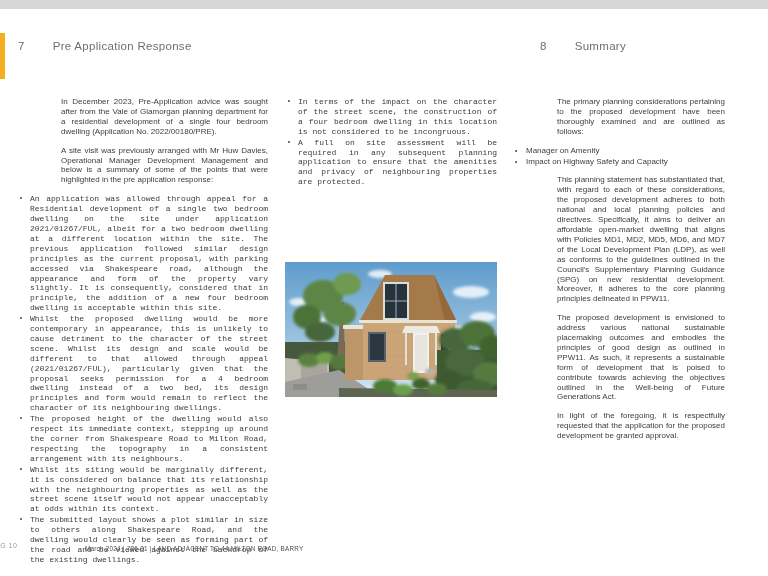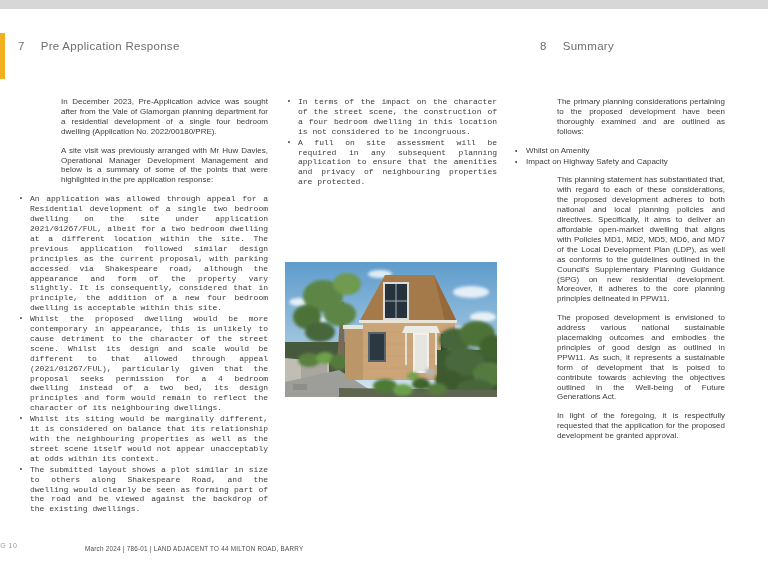--- a/index.html
+++ b/index.html
@@ -19,21 +19,21 @@
     position:absolute; left:0; top:33px; width:5px; height:46px;
     background:#f2af20;
   }
   .page-header {
     position:absolute; top:40px;
     font-size:11.5px; color:#6e6e6e; letter-spacing:.3px;
     white-space:nowrap;
   }
   .ph-left { left:18px; }
   .ph-right { left:540px; }
-  .ph-title { margin-left:16px;text-align:right; }
+  .ph-title { margin-left:28px;text-align:right; }
 
   .col {
     position:absolute; top:97px;
     font-size:8px; line-height:1.24;
     color:#3c3c3c; text-align:justify;
   }
   .col1 { left:17px;  width:251px; }
   .col2 { left:285px; width:212px; }
   .col3 { left:513px; width:212px; }
 
@@ -87,20 +87,21 @@
 <div class="page-header ph-right">
   <span>8</span><span class="ph-title">Summary</span>
 </div>
 
 <div class="col col1">
   <p class="para">In December 2023, Pre-Application advice was sought after from the Vale of Glamorgan planning department for a residential development of a single four bedroom dwelling (Application No. 2022/00180/PRE).</p>
   <p class="para">A site visit was previously arranged with Mr Huw Davies, Operational Manager Development Management and below is a summary of some of the points that were highlighted in the pre application response:</p>
   <ul class="bullets">
     <li>An application was allowed through appeal for a Residential development of a single two bedroom dwelling on the site under application 2021/01267/FUL, albeit for a two bedroom dwelling at a different location within the site. The previous application followed similar design principles as the current proposal, with parking accessed via Shakespeare road, although the appearance and form of the property vary slightly. It is consequently, considered that in principle, the addition of a new four bedroom dwelling is acceptable within this site.</li>
     <li>Whilst the proposed dwelling would be more contemporary in appearance, this is unlikely to cause detriment to the character of the street scene. Whilst its design and scale would be different to that allowed through appeal (2021/01267/FUL), particularly given that the proposal seeks permission for a 4 bedroom dwelling instead of a two bed, its design principles and form would remain to reflect the character of its neighbouring dwellings.</li>
+    <li>The proposed height of the dwelling would also respect its immediate context, stepping up around the corner from Shakespeare Road to Milton Road, respecting the topography in a consistent arrangement with its neighbours.</li>
     <li>Whilst its siting would be marginally different, it is considered on balance that its relationship with the neighbouring properties as well as the street scene itself would not appear unacceptably at odds within its context.</li>
     <li>The submitted layout shows a plot similar in size to others along Shakespeare Road, and the dwelling would clearly be seen as forming part of the road and be viewed against the backdrop of the existing dwellings.</li>
   </ul>
 </div>
 
 <div class="col col2">
   <ul class="bullets">
     <li>In terms of the impact on the character of the street scene, the construction of a four bedroom dwelling in this location is not considered to be incongruous.</li>
     <li>A full on site assessment will be required in any subsequent planning application to ensure that the amenities and privacy of neighbouring properties are protected.</li>
   </ul>
@@ -211,21 +212,21 @@
       <ellipse cx="152" cy="127" rx="10" ry="6" fill="#567c3e"></ellipse>
       <ellipse cx="128" cy="114" rx="6" ry="4" fill="#76a14e"></ellipse>
       <ellipse cx="145" cy="110" rx="5" ry="4" fill="#b5b5b0"></ellipse>
     </g>
   </svg>
 </div>
 
 <div class="col col3">
   <p class="para">The primary planning considerations pertaining to the proposed development have been thoroughly examined and are outlined as follows:</p>
   <ul class="bullets-compact">
-    <li>Whilst on Amenity</li>
+    <li>Manager on Amenity</li>
     <li>Impact on Highway Safety and Capacity</li>
   </ul>
   <p class="para">This planning statement has substantiated that, with regard to each of these considerations, the proposed development adheres to both national and local planning policies and directives. Specifically, it aims to deliver an affordable open-market dwelling that aligns with Policies MD1, MD2, MD5, MD6, and MD7 of the Local Development Plan (LDP), as well as conforms to the guidelines outlined in the Council's Supplementary Planning Guidance (SPG) on new residential development. Moreover, it adheres to the core planning principles delineated in PPW11.</p>
   <p class="para">The proposed development is envisioned to address various national sustainable placemaking outcomes and embodies the principles of good design as outlined in PPW11. As such, it represents a sustainable form of development that is poised to contribute towards achieving the objectives outlined in the Well-being of Future Generations Act.</p>
   <p class="para">In light of the foregoing, it is respectfully requested that the application for the proposed development be granted approval.</p>
 </div>
 
 <div class="footer-page">PG 10</div>
 <div class="footer-text">March 2024 | 786-01 | LAND ADJACENT TO 44 MILTON ROAD, BARRY</div>
 

